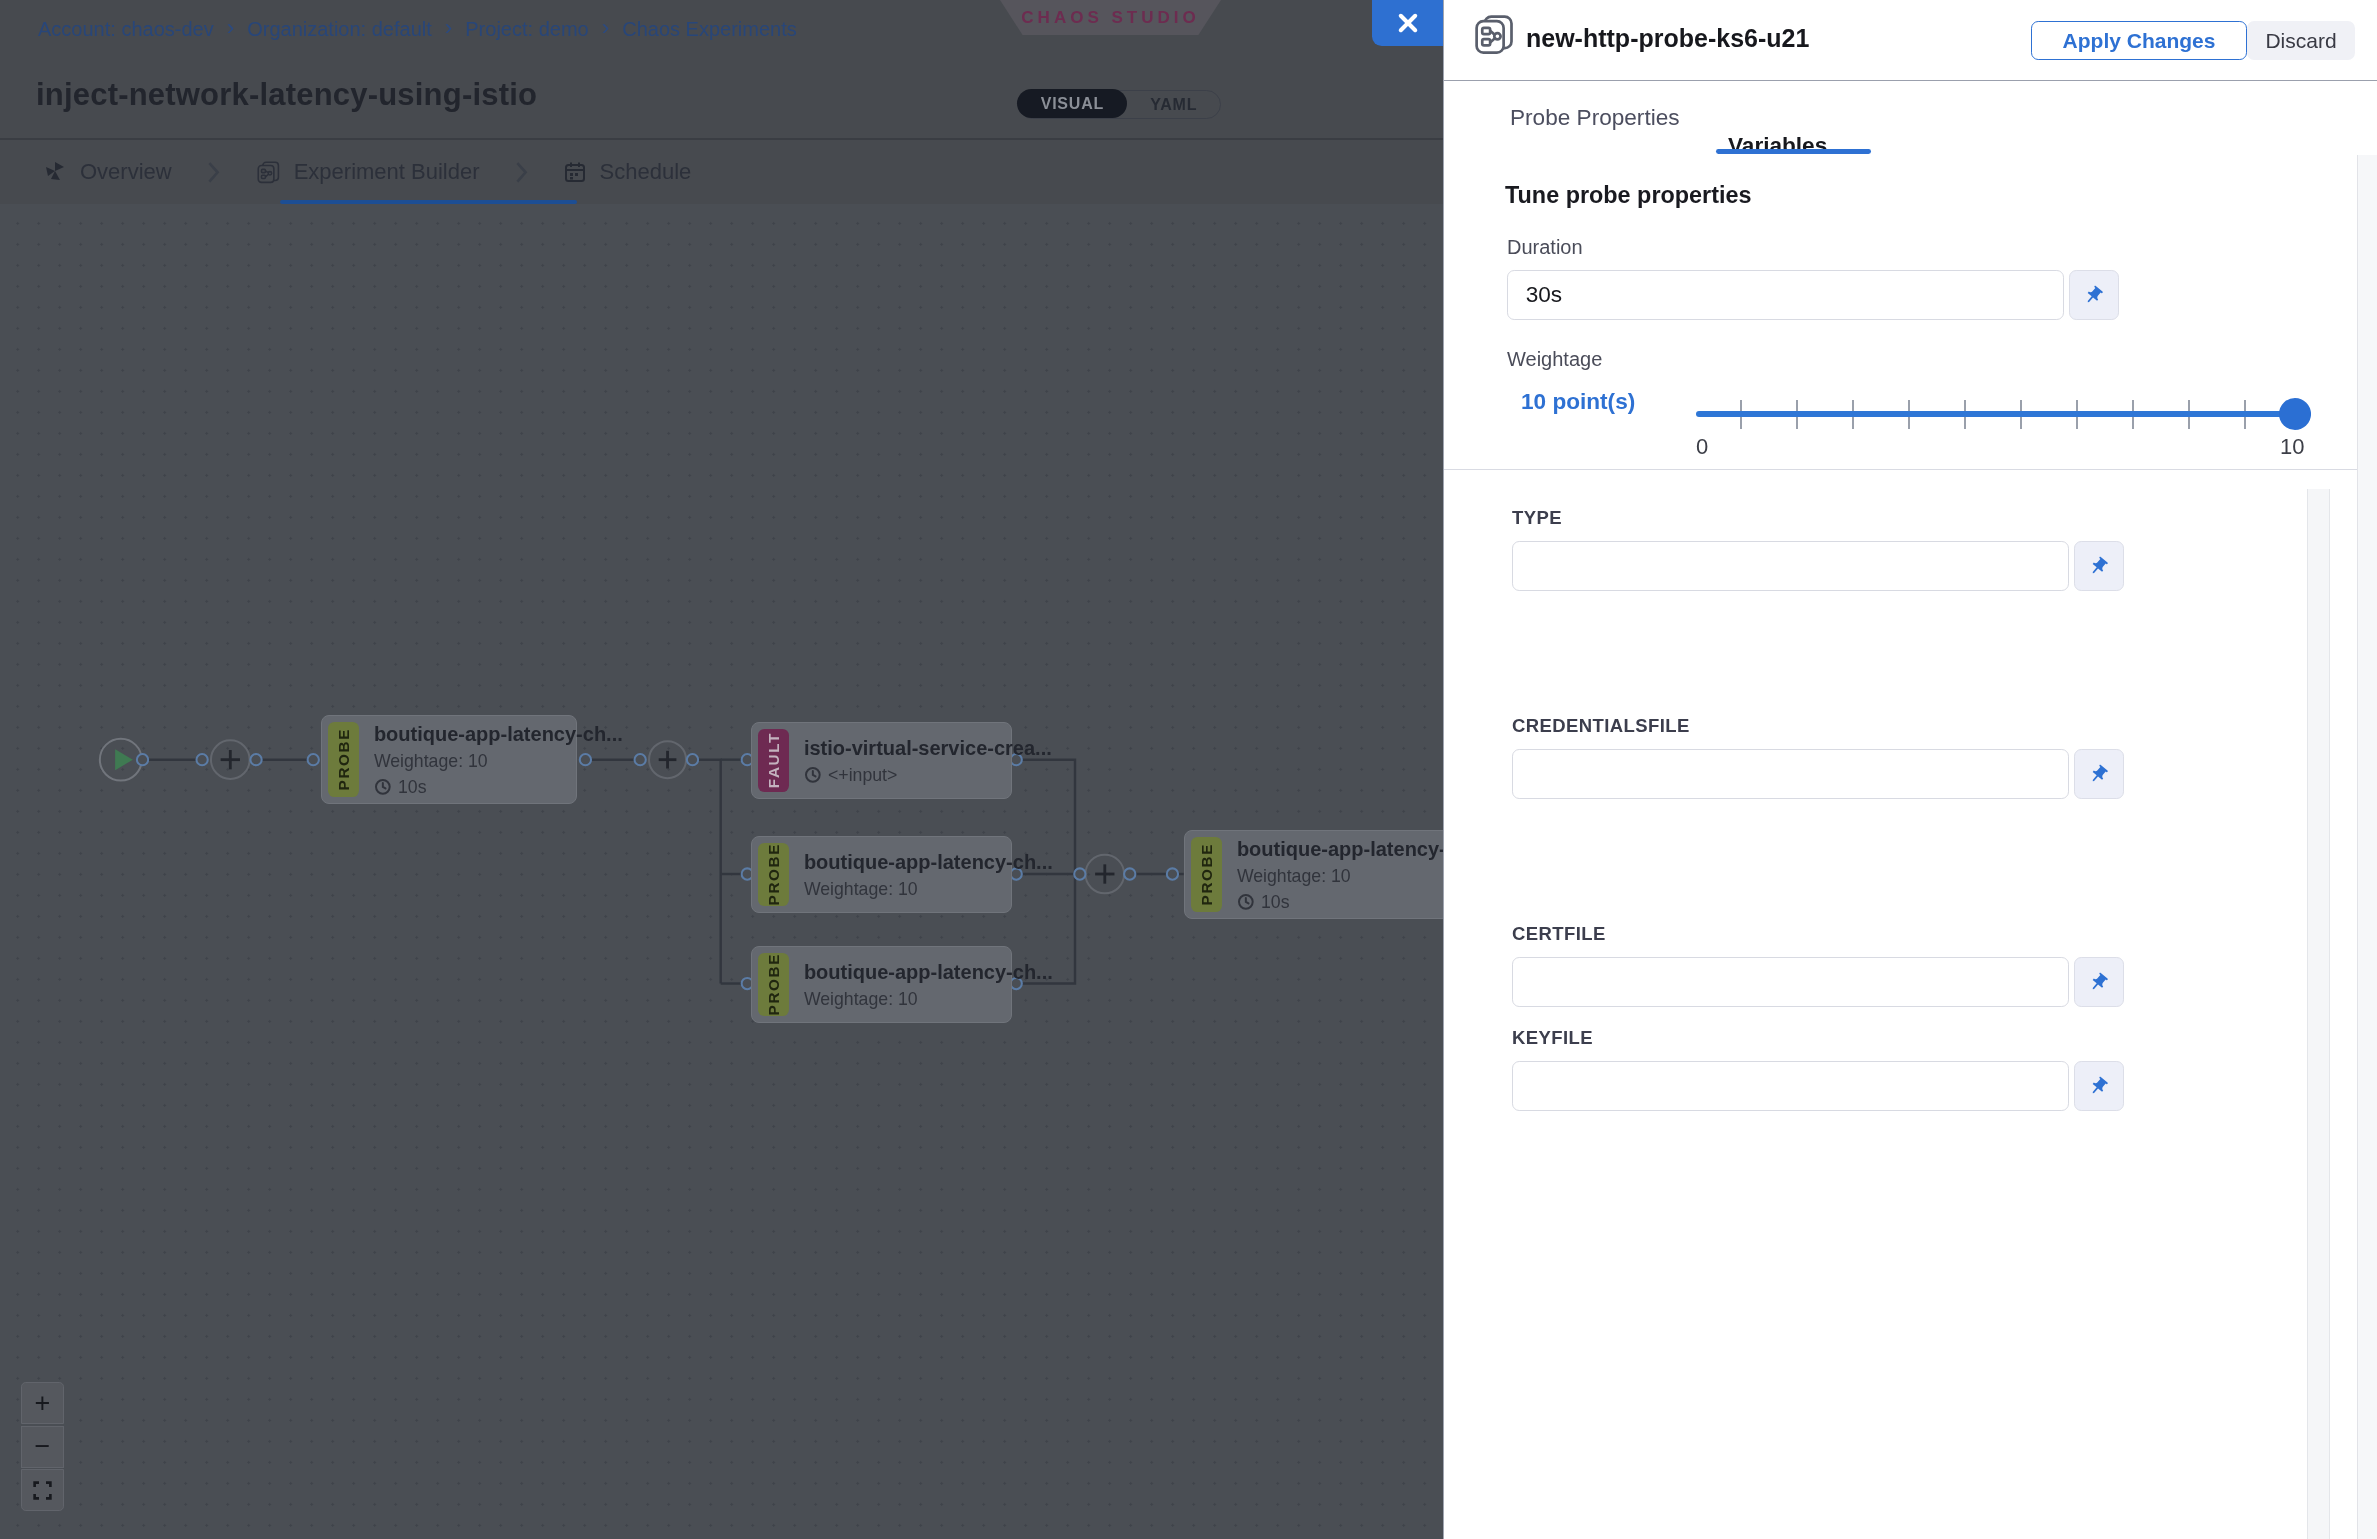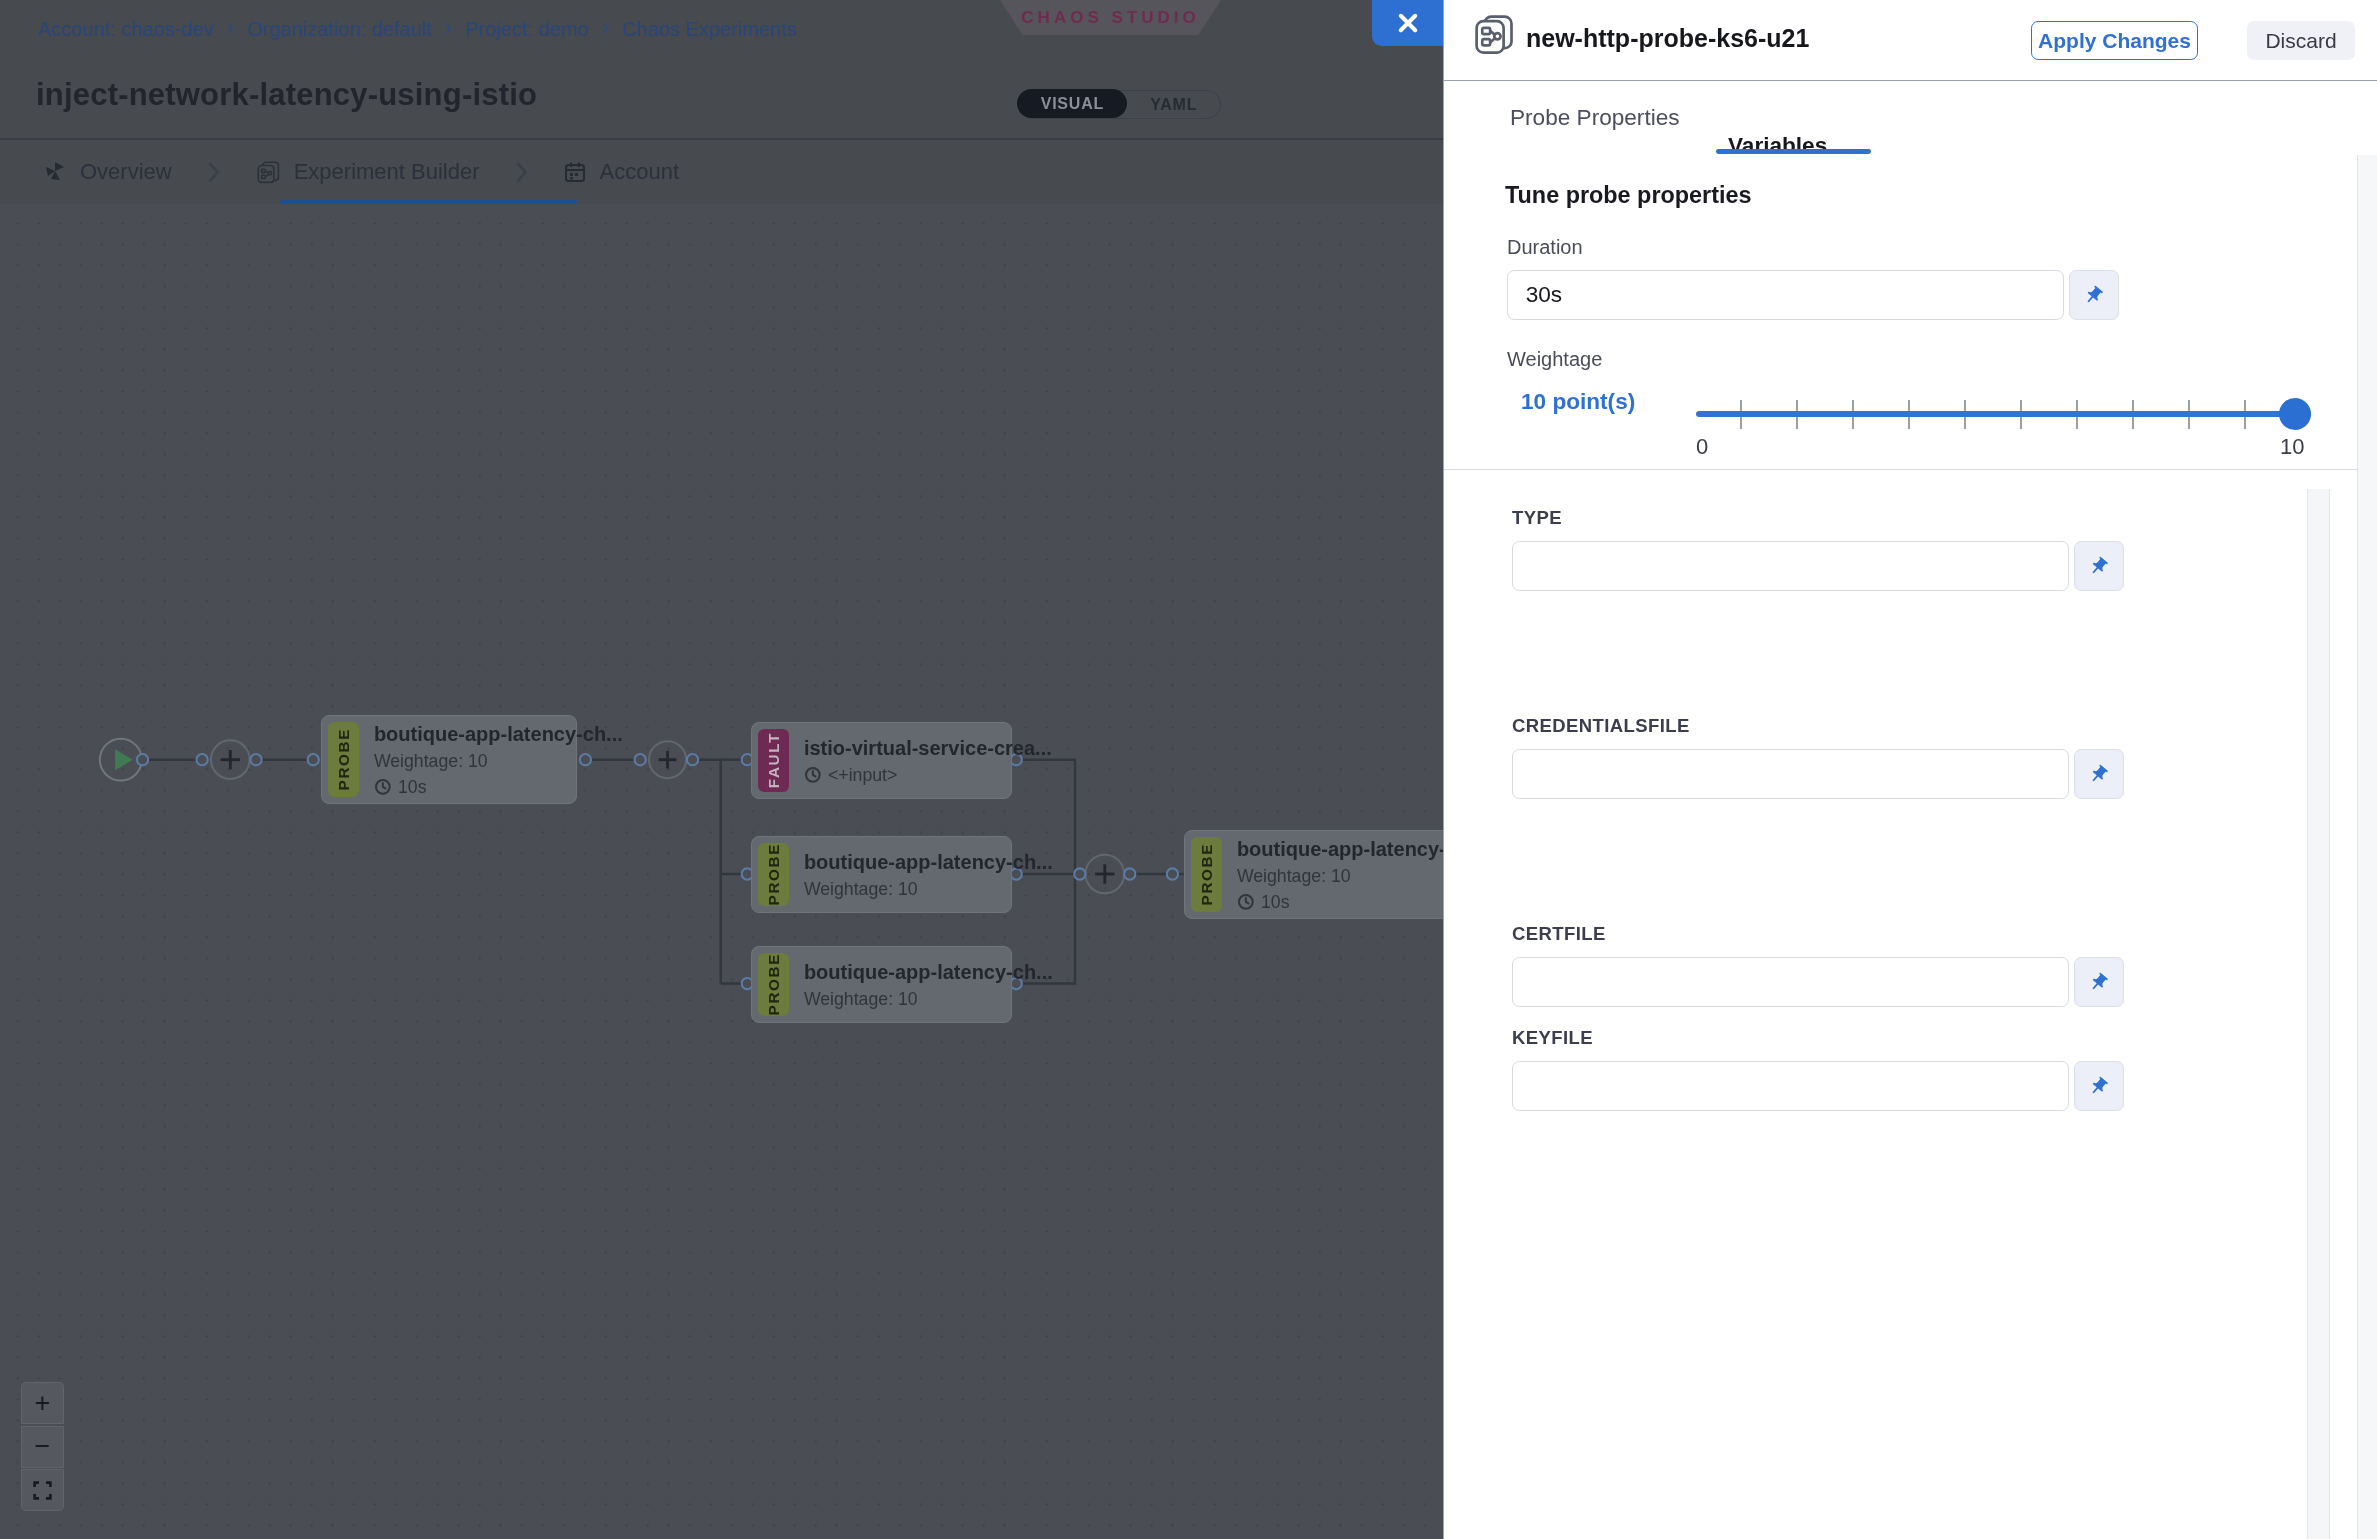--- a/index.html
+++ b/index.html
@@ -50,21 +50,21 @@
   .zbtn:first-child{border-radius:4.8px 4.8px 0 0;}
   .zbtn:last-child{border-radius:0 0 4.8px 4.8px;}
 
   .close-btn{position:absolute;left:1372px;top:0;width:72px;height:46px;background:#2e70d1;border-radius:0 0 0 9.7px;display:flex;align-items:center;justify-content:center;cursor:pointer;z-index:30;}
 
   
   .drawer{position:absolute;left:1443px;top:0;width:934px;height:1540px;background:#ffffff;border-left:1.6px solid #a0a5b0;box-sizing:border-box;z-index:20;}
   .d-header{position:absolute;left:0;top:0;width:100%;height:81px;border-bottom:1.6px solid #9ba0ad;box-sizing:border-box;}
   .d-title-icon{position:absolute;left:27px;top:10.5px;}
   .d-title{position:absolute;left:82px;top:24px;font-size:25px;font-weight:700;color:#17181d;}
-  .btn-apply{position:absolute;left:587px;top:21px;width:167px;height:39px;border:1.6px solid #2e71d3;border-radius:7.2px;background:#fff;
+  .btn-apply{position:absolute;left:587px;top:21px;width:216px;height:39px;border:1.6px solid #2e71d3;border-radius:7.2px;background:#fff;
     color:#2e71d3;font-size:21px;font-weight:600;display:flex;align-items:center;justify-content:center;box-sizing:border-box;cursor:pointer;}
   .btn-discard{position:absolute;left:803px;top:21px;width:108px;height:39px;border-radius:7.2px;background:#f0f1f6;
     color:#393a44;font-size:21px;font-weight:500;display:flex;align-items:center;justify-content:center;cursor:pointer;}
   .d-tabs{position:absolute;left:0;top:81px;width:100%;height:75px;border-bottom:1.6px solid #caccd6;box-sizing:border-box;}
   .d-tab{position:absolute;top:24px;font-size:22.6px;cursor:pointer;}
   .d-tab.inactive{left:66px;color:#4c4e5f;font-weight:500;}
   .d-tab.active{left:284px;color:#17181d;font-weight:700;margin-top:28px;}
   .d-tab-underline{position:absolute;left:272px;top:68px;width:155px;height:4.8px;background:#2e71d3;border-radius:2.4px;}
 
   .d-body{position:absolute;left:0;top:155px;width:934px;height:1384px;background:#fff;}
@@ -310,21 +310,21 @@
           <svg width="24" height="24" viewBox="0 0 24 24" fill="none" stroke="#262a33" stroke-width="2">
             <rect x="3" y="5" width="18" height="16" rx="2.5"></rect>
             <line x1="8" y1="2.5" x2="8" y2="7"></line>
             <line x1="16" y1="2.5" x2="16" y2="7"></line>
             <line x1="3" y1="10" x2="21" y2="10"></line>
             <rect x="7" y="13" width="3" height="3" fill="#262a33" stroke="none"></rect>
             <rect x="12" y="13" width="3" height="3" fill="#262a33" stroke="none"></rect>
             <rect x="7" y="17" width="3" height="2.5" fill="#262a33" stroke="none"></rect>
           </svg>
         </span>
-        <span>Account</span>
+        <span>Schedule</span>
       </div>
       <div class="tab-underline"></div>
     </div>
 
     <div class="close-btn">
       <svg width="24" height="24" viewBox="0 0 20 20">
         <line x1="4" y1="4" x2="16" y2="16" stroke="#ffffff" stroke-width="3.4" stroke-linecap="round"></line>
         <line x1="16" y1="4" x2="4" y2="16" stroke="#ffffff" stroke-width="3.4" stroke-linecap="round"></line>
       </svg>
     </div>

